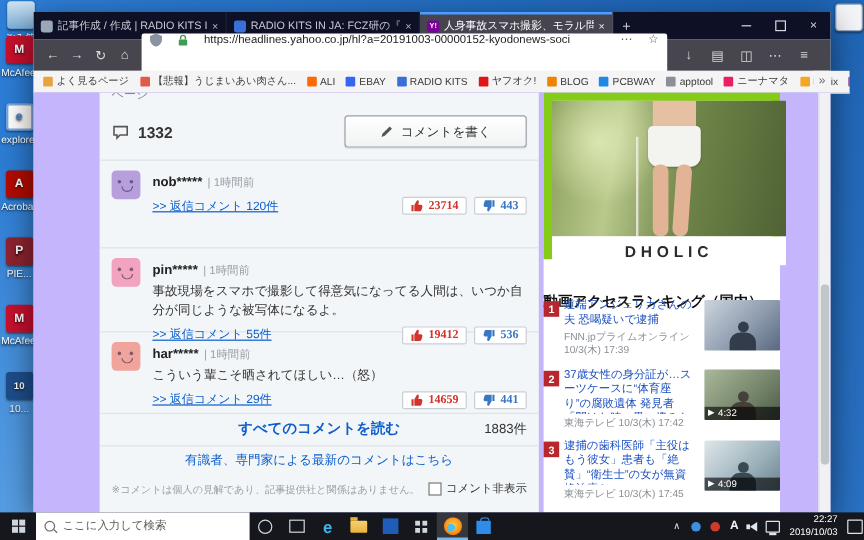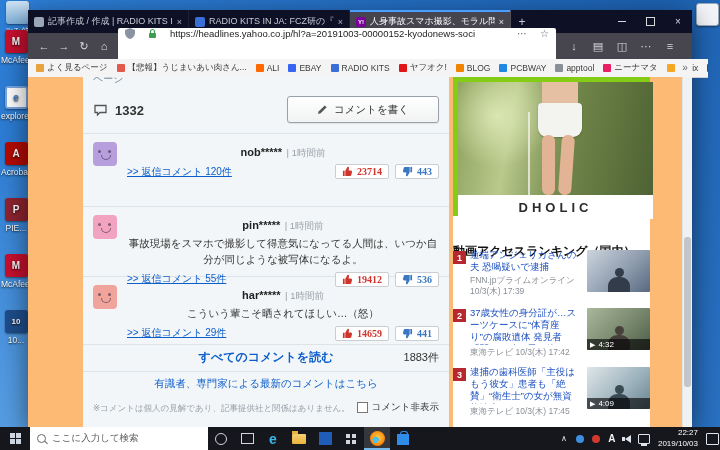--- a/index.html
+++ b/index.html
@@ -48,41 +48,41 @@
 
   #bmbar{position:absolute;left:0;top:49px;width:664px;height:18px;background:#f4f4f5;
          border-bottom:1px solid #cfcfd2;display:flex;align-items:center;gap:9px;
          padding:0 8px;font-size:8.5px;color:#3a3a3a;white-space:nowrap;overflow:hidden;}
   .bm{display:inline-flex;align-items:center;gap:3px;flex:none;}
   .bm i{width:8px;height:8px;border-radius:1px;display:inline-block;}
   #bmchev{position:absolute;right:0;top:49px;width:14px;height:18px;background:#f4f4f5;
           text-align:center;font-size:10px;color:#666;line-height:18px;}
 
   
-  #content{position:absolute;left:0;top:67px;width:664px;height:350px;background:#fdba74;overflow:hidden;}
+  #content{position:absolute;left:0;top:67px;width:664px;height:350px;background:#c4b5fd;overflow:hidden;}
 
   #panel{position:absolute;left:55px;top:0;width:366px;height:350px;background:#f3f6f8;overflow:hidden;}
   #partial-top{position:absolute;left:10px;top:-5px;font-size:10px;color:#7a8a98;}
   #close-link{position:absolute;top:25px;right:10px;font-size:10px;color:#66707a;}
   #count-row{position:absolute;top:26px;left:10px;display:flex;align-items:center;gap:7px;}
   #count{font-size:13px;font-weight:bold;color:#333;}
   #write-btn{position:absolute;top:19px;right:10px;width:150px;height:25px;display:flex;
              align-items:center;justify-content:center;gap:6px;font-size:10.5px;color:#333;
              background:linear-gradient(#fff,#f1f2f3);border:1px solid #9ba1a8;border-radius:3px;
              box-shadow:0 1px 1px rgba(0,0,0,.08);}
   .hrline{position:absolute;left:0;width:366px;border-top:1px solid #dde4e9;}
 
   .comment{position:absolute;left:0;width:366px;display:flex;gap:10px;
            padding:8px 10px 0 10px;box-sizing:border-box;border-bottom:1px solid #dde4e9;}
   .avatar{width:24px;height:24px;border-radius:4px;flex:none;position:relative;}
   .avatar::before{content:"";position:absolute;top:8px;left:5px;width:3px;height:3px;border-radius:50%;
                   background:rgba(40,30,60,.55);box-shadow:10px 0 0 rgba(40,30,60,.55);}
   .avatar::after{content:"";position:absolute;left:8px;top:13px;width:8px;height:4px;
                  border:1.5px solid rgba(40,30,60,.55);border-top:none;border-radius:0 0 8px 8px;}
-  .cbody{flex:1;min-width:0;text-align:center;}
+  .cbody{flex:1;min-width:0;}
   .cuser{font-size:11px;font-weight:bold;color:#222;}
   .ctime{font-size:9.5px;color:#99a0a8;}
   .ctime::before{content:"| ";}
   .ctext{margin-top:3px;font-size:10.5px;line-height:1.5;color:#333;white-space:pre-line;}
   .cfoot{margin-top:4px;display:flex;align-items:center;justify-content:space-between;}
   .creply{font-size:10px;color:#0c5ecb;text-decoration:underline;}
   .votes{display:flex;gap:6px;}
   .vote{display:inline-flex;align-items:center;gap:4px;border:1px solid #c9ced3;background:#fff;
         border-radius:2px;padding:1px 6px;font-size:10px;}
   .vote b{font-weight:bold;font-family:Liberation Serif, serif;}
@@ -92,21 +92,21 @@
   #readall{position:absolute;left:0;width:366px;text-align:center;font-size:12px;font-weight:bold;color:#0c5ecb;}
   #total{position:absolute;right:10px;top:1px;font-size:11px;color:#333;}
   #expert{position:absolute;top:300px;left:0;width:366px;text-align:center;font-size:10.5px;color:#0c5ecb;}
   #disclaimer{position:absolute;top:326px;left:10px;font-size:8.5px;color:#98a0a8;}
   #hide-row{position:absolute;top:324px;right:10px;display:flex;align-items:center;gap:4px;
             font-size:9.5px;color:#333;}
   .cbox{width:9px;height:9px;border:1px solid #777;background:#fff;display:inline-block;}
 
   
   #sidebar{position:absolute;left:425px;top:0;width:197px;height:350px;background:#fff;}
-  #ad{position:absolute;left:0;top:0;width:197px;height:139px;border:5px solid #84cc16;box-sizing:border-box;}
+  #ad{position:absolute;left:0;top:0;width:197px;height:139px;border:7px solid #84cc16;box-sizing:border-box;}
   #ad-photo{position:absolute;left:0;top:0;width:195px;height:113px;overflow:hidden;
     background:radial-gradient(circle at 20% 30%, rgba(230,240,190,.8), rgba(230,240,190,0) 30%),
                linear-gradient(100deg,#8ba05c 0%,#b9c98c 28%,#6f8448 58%,#4e6234 100%);}
   .torso{position:absolute;left:84px;top:0;width:36px;height:23px;background:#e6c0a2;}
   .shorts{position:absolute;left:80px;top:21px;width:44px;height:34px;background:#f3f3ef;
           border-radius:4px 4px 9px 9px;box-shadow:0 1px 2px rgba(0,0,0,.2);}
   .leg{position:absolute;width:13px;background:#e2b394;border-radius:6px;}
   .leg.l{left:84px;top:53px;height:60px;}
   .leg.r{left:102px;top:53px;height:60px;transform:rotate(4deg);}
   .pole{position:absolute;left:70px;top:30px;width:2px;height:83px;background:rgba(240,240,230,.8);}

